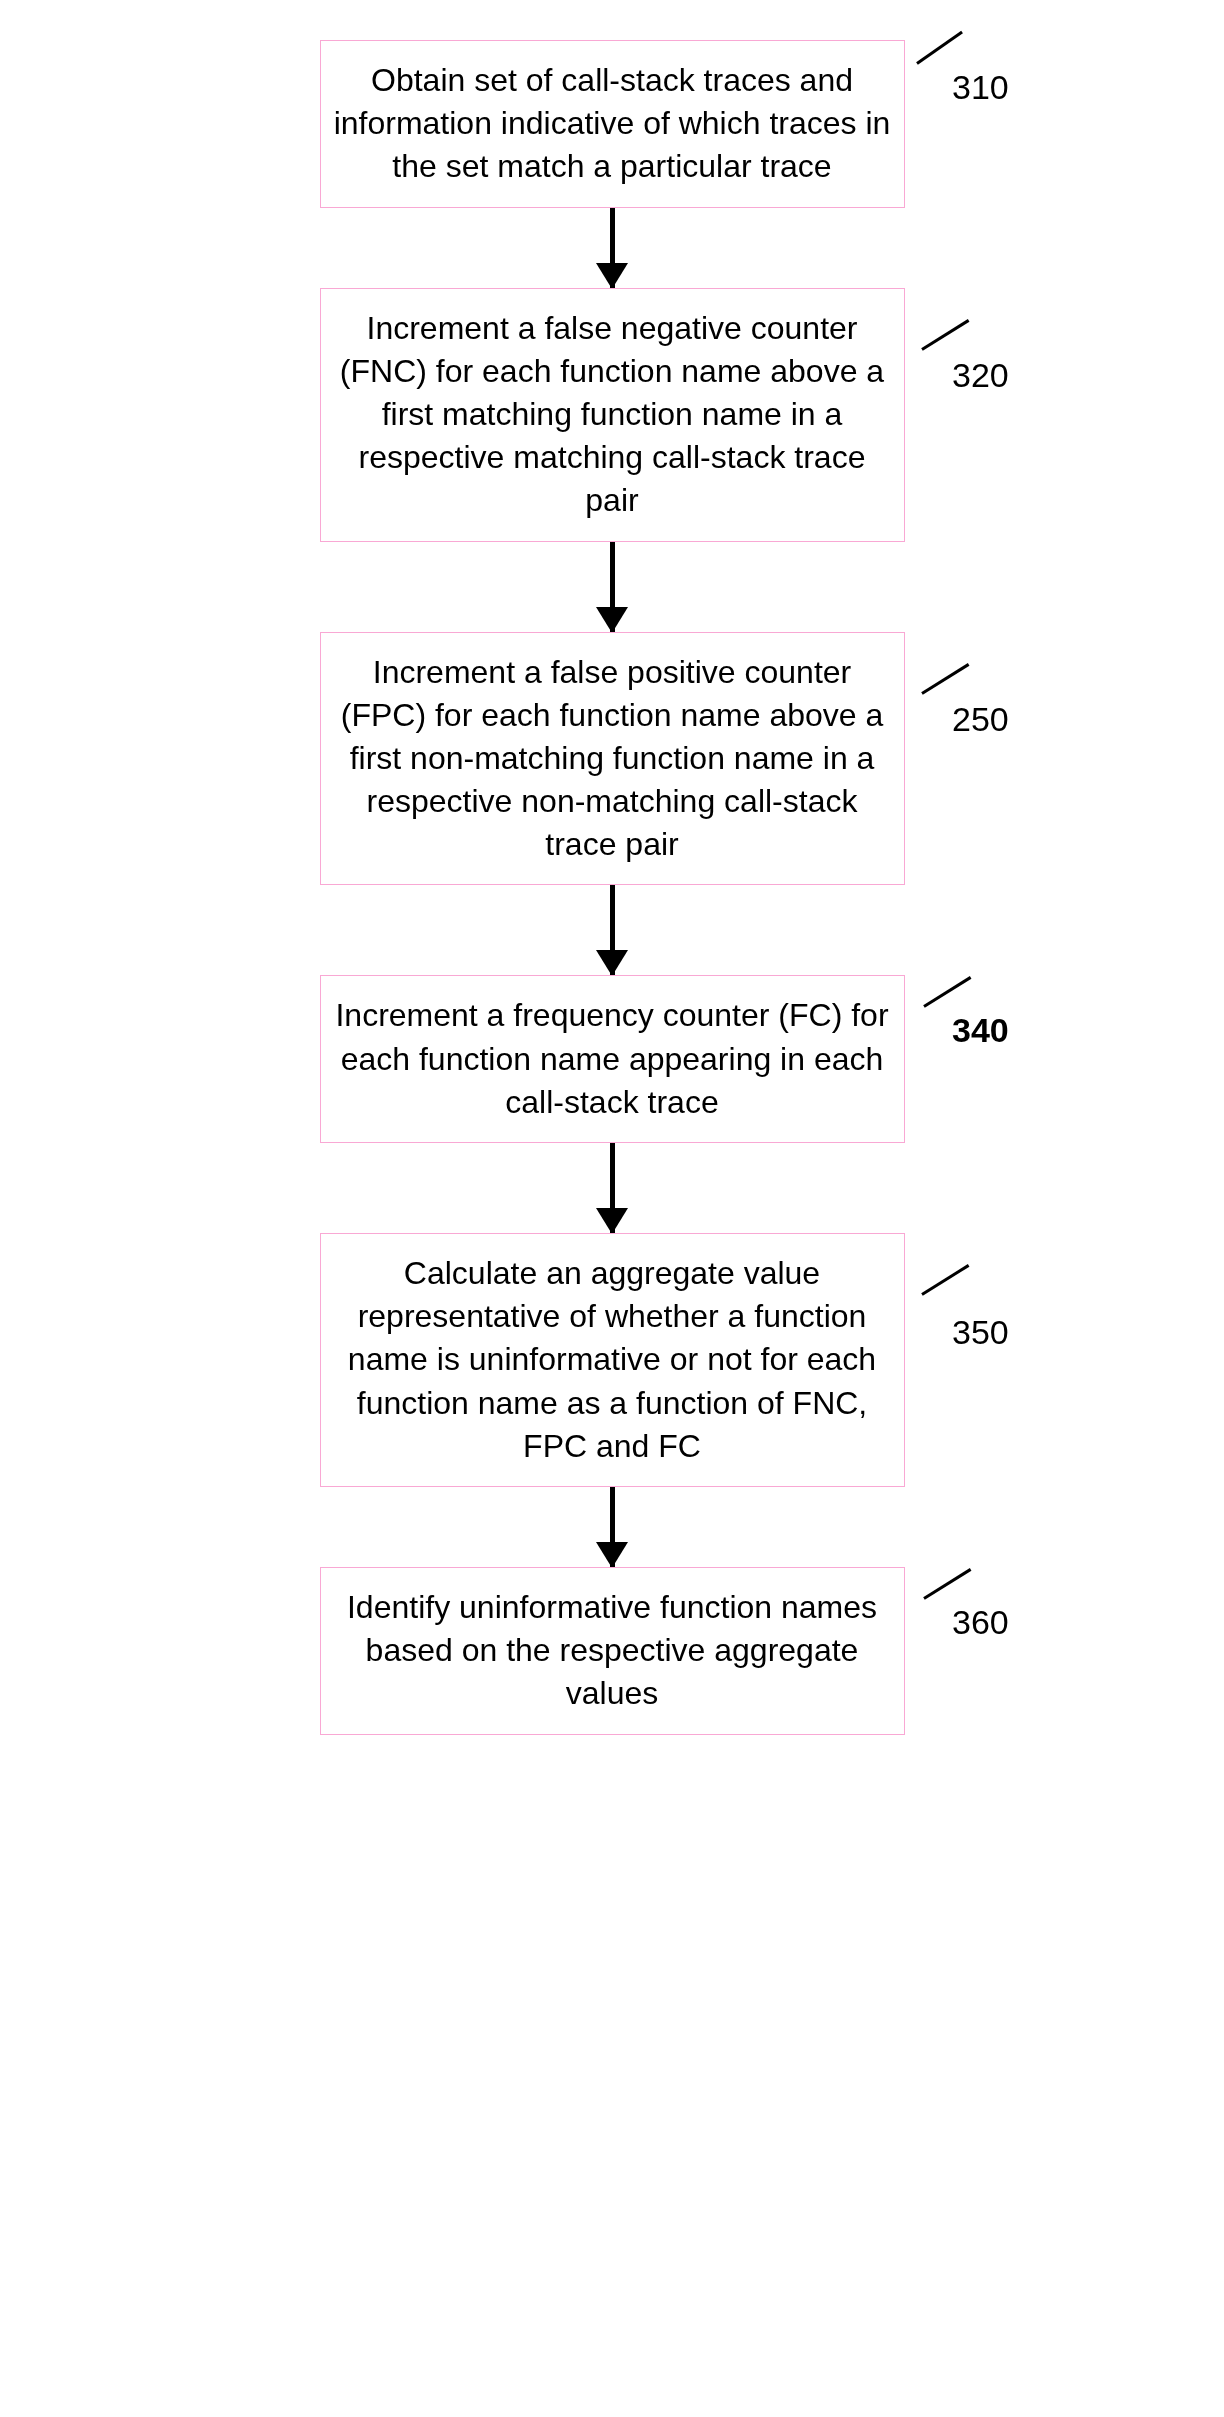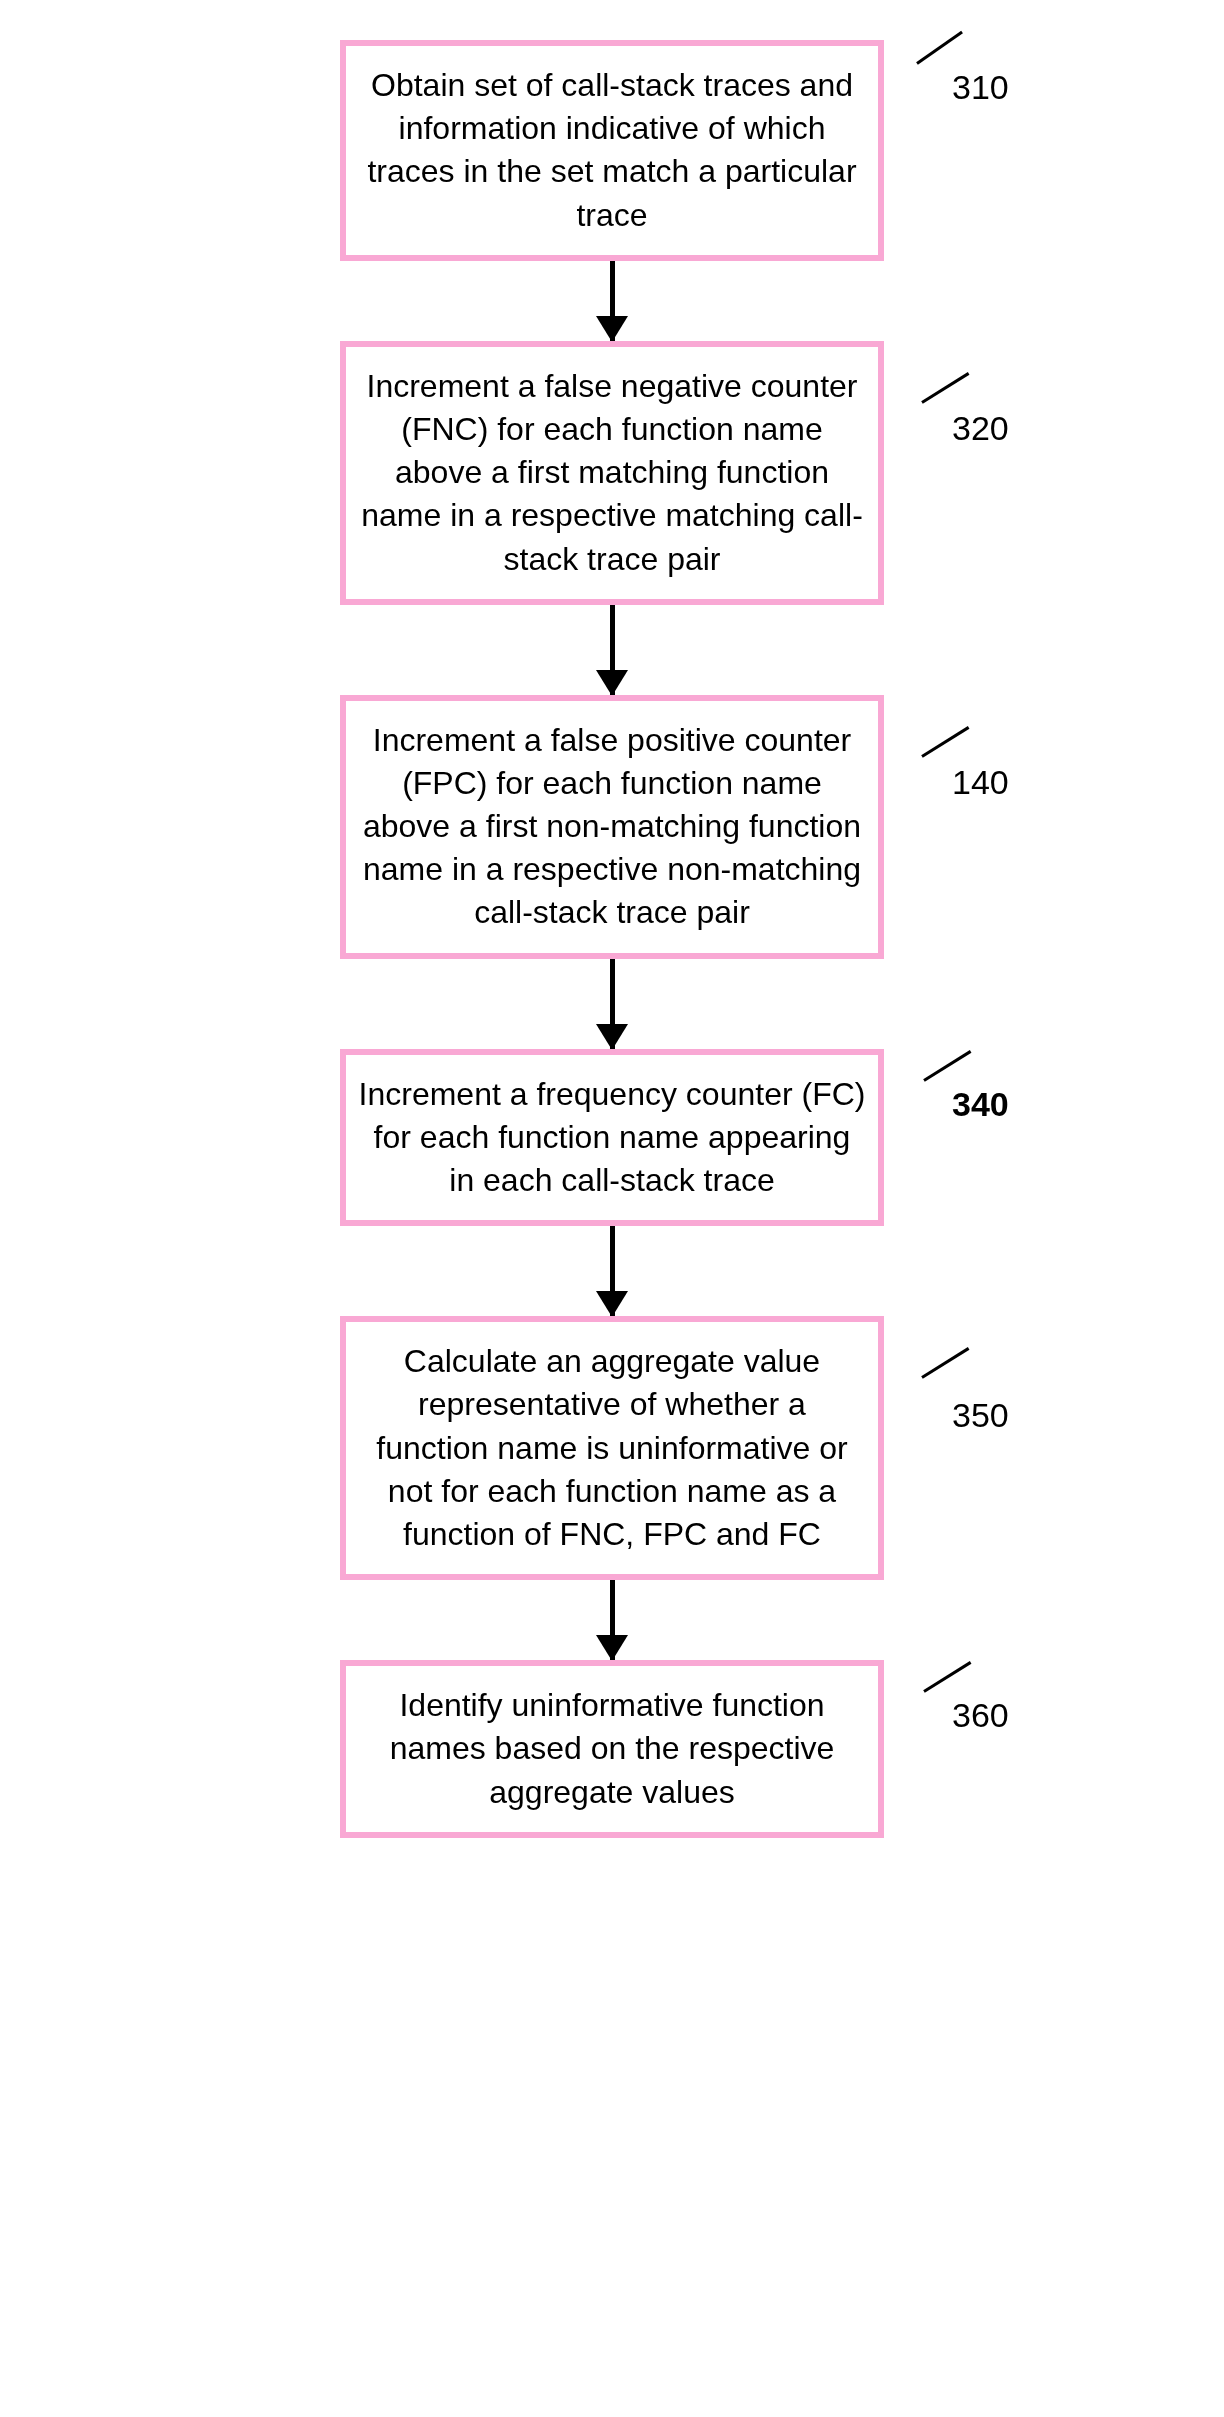--- a/index.html
+++ b/index.html
@@ -18,23 +18,23 @@
     width: 900px;
   }
   .row {
     display: flex;
     align-items: center;
     width: 100%;
     justify-content: center;
     position: relative;
   }
   .box {
-    border: 6px solid #f9a8d4;
+    border: 1px solid #f9a8d4;
     padding: 18px 12px;
-    width: 544px;
+    width: 585px;
     text-align: center;
     font-size: 32px;
     line-height: 1.35;
     background: #fff;
     position: relative;
   }
   .label {
     font-size: 34px;
     position: absolute;
     left: calc(50% + 340px);
@@ -101,21 +101,21 @@
   <div class="gap">
     <div class="arrow-line"></div>
     <div class="arrow-head"></div>
   </div>
 
   <div class="row">
     <div class="box">
       <span>Increment a false positive counter (FPC) for each function name above a first non-matching function name in a respective non-matching call-stack trace pair</span>
     </div>
     <div class="leader" style="left:calc(50% + 310px); top:60px; width:55px; transform:rotate(-32deg);"></div>
-    <div class="label" style="top:28px;">140</div>
+    <div class="label" style="top:28px;">250</div>
   </div>
 
   <div class="gap">
     <div class="arrow-line"></div>
     <div class="arrow-head"></div>
   </div>
 
   <div class="row">
     <div class="box">
       <span>Increment a frequency counter (FC) for each function name appearing in each call-stack trace</span>

